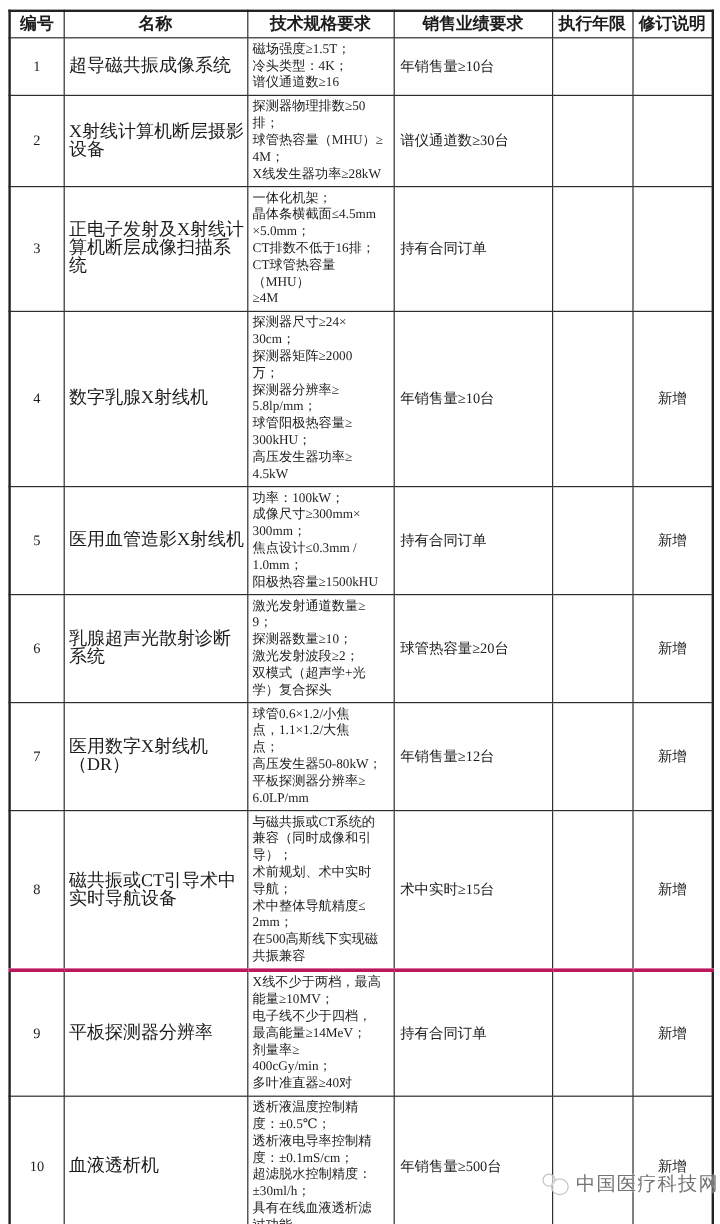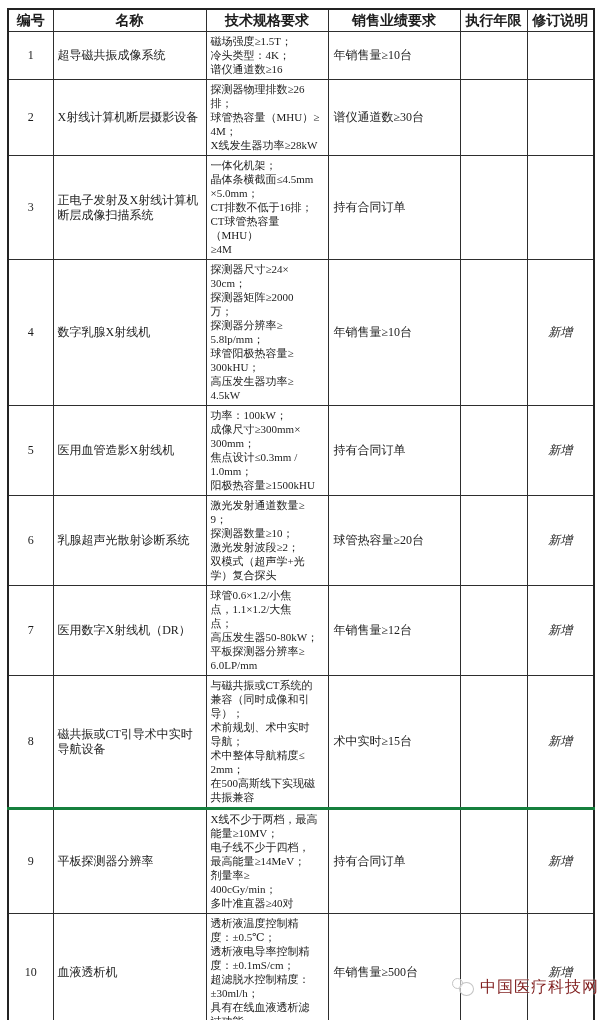--- a/index.html
+++ b/index.html
@@ -18,40 +18,40 @@
     overflow:hidden;
   }
   .spec-table th{
     font-size:14px;font-weight:bold;text-align:center;
     padding:2px 0;line-height:17px;white-space:nowrap;
   }
   td.c-no{
     text-align:center;vertical-align:middle;font-size:12px;padding:2px 1px;
   }
   td.c-name{
-    text-align:left;vertical-align:middle;font-size:12px;line-height:15px;
+    text-align:left;vertical-align:middle;font-size:15px;line-height:15px;
     padding:2px 2px 2px 4px;
   }
   td.c-spec{
     text-align:left;vertical-align:top;font-size:11px;line-height:14px;
     padding:2px 1px 3px 4px;white-space:pre-line;
   }
   td.c-sales{
     text-align:left;vertical-align:middle;font-size:12px;line-height:15px;
     padding:2px 2px 2px 5px;
   }
   td.c-term{vertical-align:middle;}
   td.c-note{
-    text-align:center;vertical-align:middle;font-size:12px;padding:2px 1px;font-style:italic;
-  }
-  tr.thick-top td{border-top:3px solid #15803d;}
+    text-align:center;vertical-align:middle;font-size:12px;padding:2px 1px;
+  }
+  tr.thick-top td{border-top:3px solid #be185d;}
   .watermark{
     position:absolute;left:452px;top:974px;height:26px;
     display:flex;align-items:center;gap:4px;
-    color:#7f1d1d;font-size:16px;letter-spacing:1px;white-space:nowrap;
+    color:#737373;font-size:16px;letter-spacing:1px;white-space:nowrap;
     text-shadow:0 0 2px #ffffff;z-index:5;
   }
   .wm-logo{display:inline-block;width:24px;height:22px;position:relative;}
   .wm-logo .bubble-small{
     position:absolute;left:0;top:2px;width:9px;height:9px;border-radius:50%;
     border:1.5px solid #c4c4c4;background:rgba(255,255,255,.6);
   }
   .wm-logo .bubble-big{
     position:absolute;left:7px;top:6px;width:13px;height:12px;border-radius:50%;
     border:1.5px solid #c4c4c4;background:rgba(255,255,255,.6);
@@ -86,21 +86,21 @@
       <td class="c-spec">磁场强度≥1.5T；
 冷头类型：4K；
 谱仪通道数≥16</td>
       <td class="c-sales">年销售量≥10台</td>
       <td class="c-term"></td>
       <td class="c-note"></td>
     </tr>
     <tr>
       <td class="c-no">2</td>
       <td class="c-name">X射线计算机断层摄影设备</td>
-      <td class="c-spec">探测器物理排数≥26
+      <td class="c-spec">探测器物理排数≥50
 排；
 球管热容量（MHU）≥
 4M；
 X线发生器功率≥28kW</td>
       <td class="c-sales">谱仪通道数≥30台</td>
       <td class="c-term"></td>
       <td class="c-note"></td>
     </tr>
     <tr>
       <td class="c-no">3</td>

